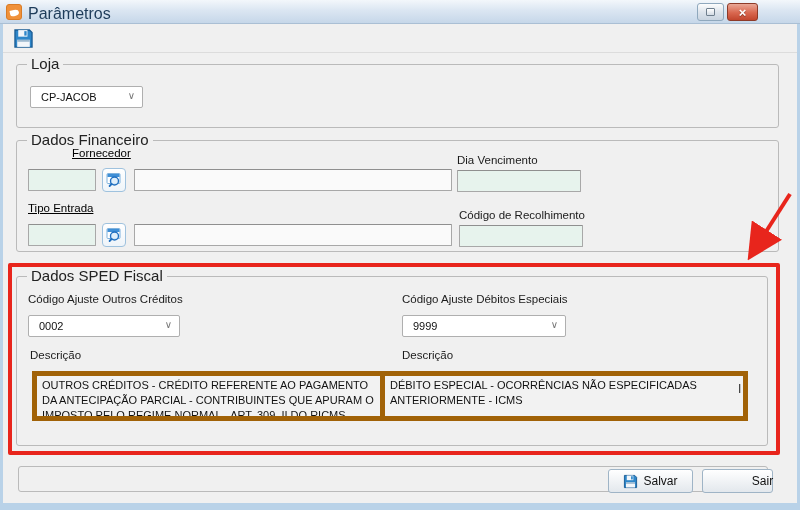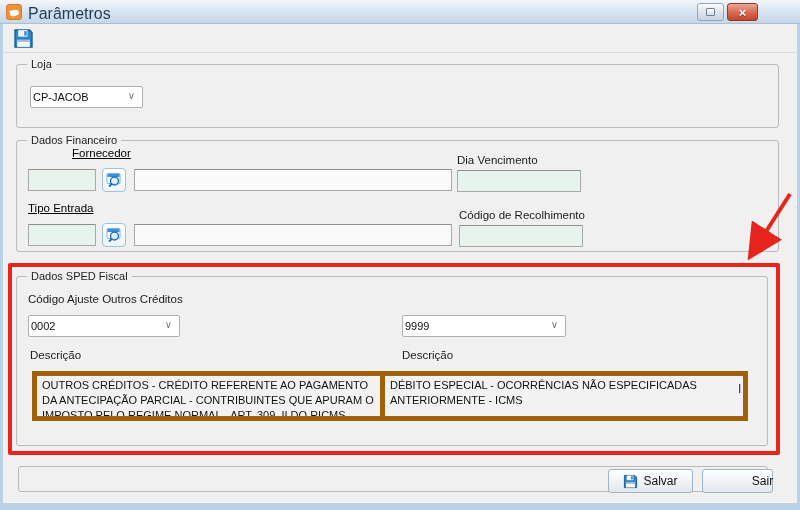--- a/index.html
+++ b/index.html
@@ -25,31 +25,31 @@
   .btn-close .x { color:#fff; font-size:13px; font-weight:bold; line-height:1; text-shadow:0 1px 1px rgba(0,0,0,.35); }
 
   
   .client-bg { position:absolute; left:3px; top:24px; right:3px; bottom:7px; background:#f0f0f0; }
   .toolbar-sep { position:absolute; left:3px; top:52px; right:3px; height:1px; background:#dcdcdc; }
   .tool-save { position:absolute; left:13px; top:28px; width:21px; height:21px; cursor:pointer; }
 
   
   .group { position:absolute; border:1px solid #bababa; border-radius:3px; }
   .group .legend { position:absolute; top:-8px; left:10px; padding:0 4px; background:#f0f0f0;
-    font-size:11px; color:#222; line-height:14px; }
+    font-size:15px; color:#222; line-height:14px; }
 
   .g-loja { left:16px; top:64px; width:763px; height:64px; }
   .g-df   { left:16px; top:140px; width:763px; height:112px; }
   .g-sped { left:16px; top:276px; width:752px; height:170px; }
   .g-footer { position:absolute; left:18px; top:466px; width:750px; height:26px;
     border:1px solid #bababa; border-radius:3px; }
 
   
   .combo { position:absolute; height:22px; background:#fff; border:1px solid #afafaf; border-radius:2px;
-    font-size:11px; color:#111; display:flex; align-items:center; padding:0 2px; cursor:default; }
+    font-size:11px; color:#111; display:flex; align-items:center; padding:0 10px; cursor:default; }
   .combo .chev { position:absolute; right:7px; top:3px; font-size:10px; color:#777; }
 
   .tb { position:absolute; height:22px; border:1px solid #a8a8a8; border-top-color:#8f8f8f; border-radius:1px;
     font-size:11px; color:#111; padding:0 4px; outline:none; }
   .tb.mint { background:#e7f3ed; }
   .tb.plain { background:#fafafa; }
 
   .lbl { position:absolute; font-size:11.5px; color:#1b1b1b; white-space:nowrap; }
   .lbl.link { text-decoration:underline; color:#000; cursor:pointer; }
 
@@ -149,20 +149,21 @@
   <div class="group g-sped">
     <span class="legend">Dados SPED Fiscal</span>
   </div>
 
   <span class="lbl" style="left:28px; top:293px;">Código Ajuste Outros Créditos</span>
   <div class="combo" style="left:28px; top:315px; width:152px;">
     <span>0002</span>
     <span class="chev">∨</span>
   </div>
 
+  <span class="lbl" style="left:402px; top:293px;">Código Ajuste Débitos Especiais</span>
   <div class="combo" style="left:402px; top:315px; width:164px;">
     <span>9999</span>
     <span class="chev">∨</span>
   </div>
 
   <span class="lbl" style="left:30px; top:349px;">Descrição</span>
   <div class="descbox" style="left:32px; top:371px; width:357px; height:50px;">OUTROS CRÉDITOS - CRÉDITO REFERENTE AO PAGAMENTO DA ANTECIPAÇÃO PARCIAL - CONTRIBUINTES QUE APURAM O IMPOSTO PELO REGIME NORMAL - ART. 309, II DO RICMS</div>
 
   <span class="lbl" style="left:402px; top:349px;">Descrição</span>
   <div class="descbox" style="left:380px; top:371px; width:368px; height:50px;">DÉBITO ESPECIAL - OCORRÊNCIAS NÃO ESPECIFICADAS ANTERIORMENTE - ICMS</div>

